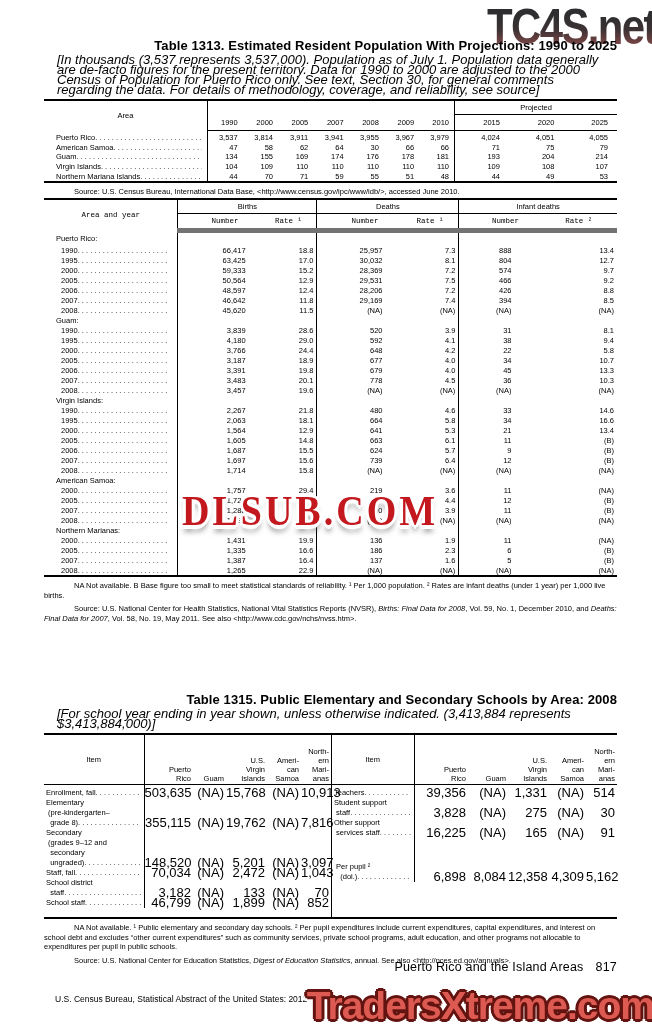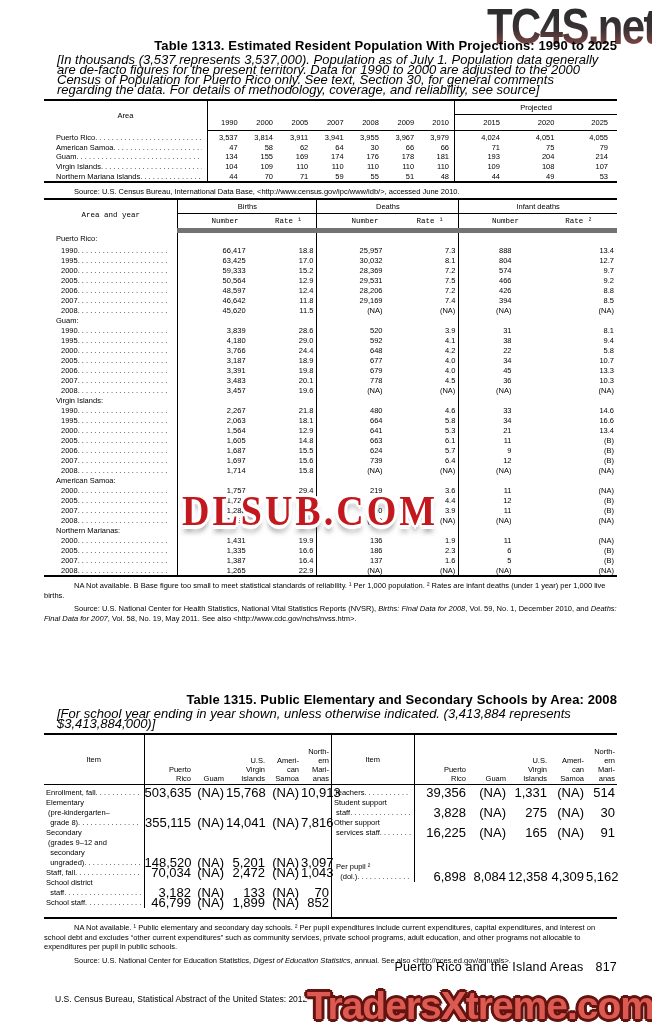--- a/index.html
+++ b/index.html
@@ -759,21 +759,21 @@
               <td class="lbl br">
                 <div class="ln">Elementary</div>
                 <div class="ln"> (pre-kindergarten–</div>
                 <span class="lw">
                   <span class="lt">  grade 8)</span>
                   <span class="dots"></span>
                 </span>
               </td>
               <td class="val">355,115</td>
               <td class="val">(NA)</td>
-              <td class="val">14,041</td>
+              <td class="val">19,762</td>
               <td class="val">(NA)</td>
               <td class="val">7,816</td>
             </tr>
             <tr>
               <td class="lbl br">
                 <div class="ln">Secondary</div>
                 <div class="ln"> (grades 9–12 and</div>
                 <div class="ln">  secondary</div>
                 <span class="lw">
                   <span class="lt">  ungraded)</span>

